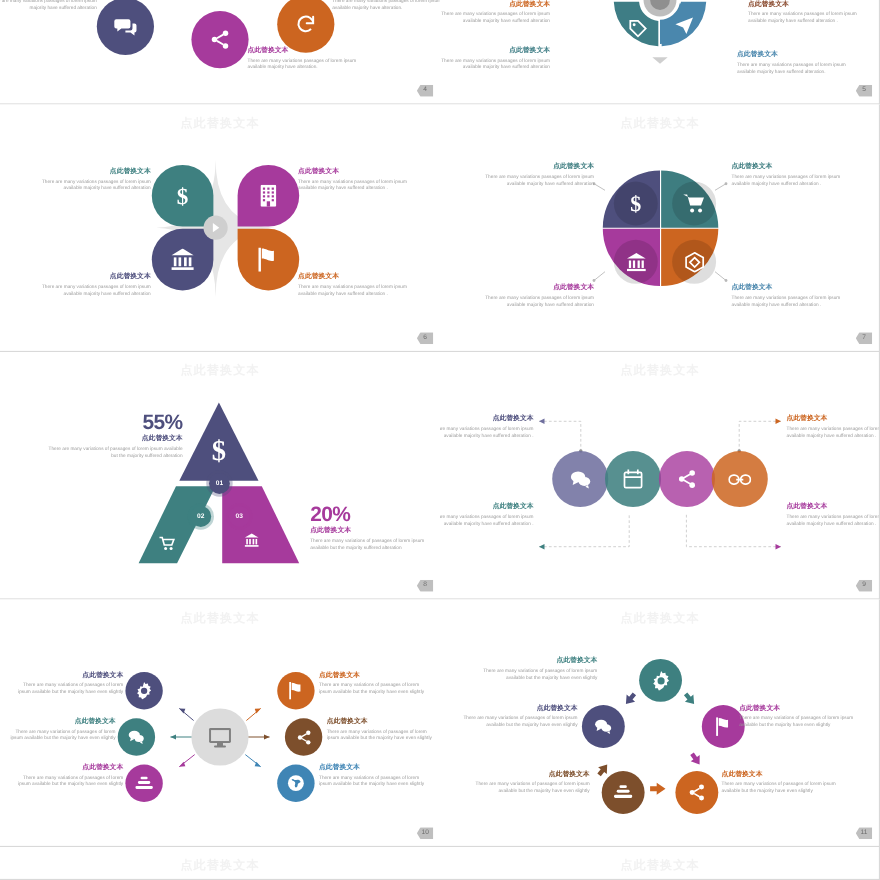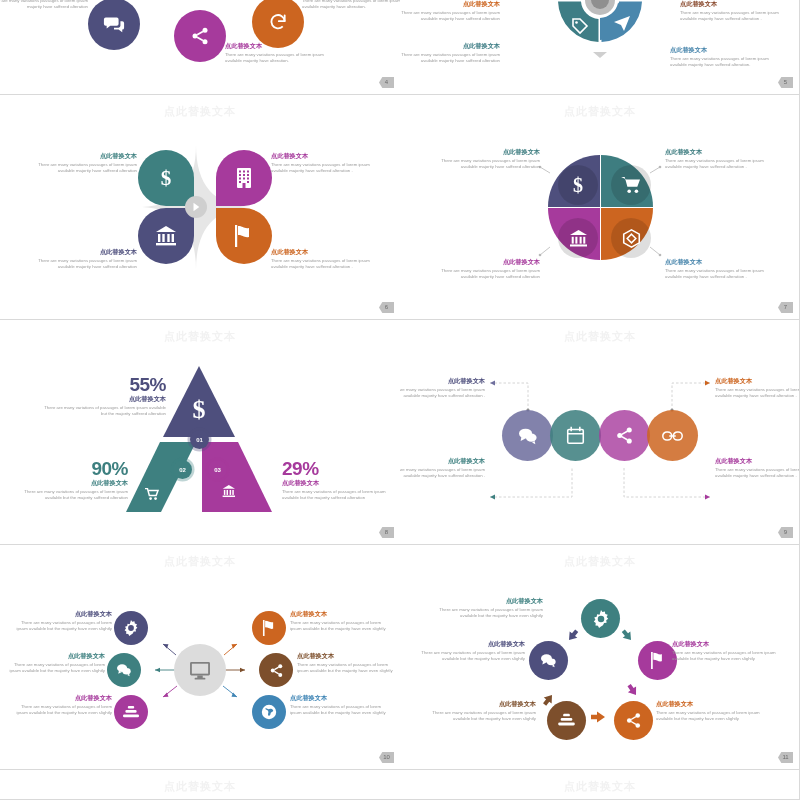--- a/index.html
+++ b/index.html
@@ -316,27 +316,22 @@
 
   <div class="numcirc" style="width:19px;height:19px;left:190px;top:110px;background:#4e4f7d;box-shadow:0 0 0 2.5px rgba(78,79,125,.33)">01</div>
   <div class="numcirc" style="width:19px;height:19px;left:173px;top:140px;background:#3e8080;box-shadow:0 0 0 2.5px rgba(62,128,128,.33)">02</div>
   <div class="numcirc" style="width:19px;height:19px;left:208px;top:140px;background:#a63a9c;box-shadow:0 0 0 2.5px rgba(166,58,156,.33)">03</div>
 
   <div class="tbox tright" style="left:38px;top:54px;width:128px;">
     <div class="pct" style="position:relative;color:#4e4f7d;display:block;">55%</div>
     <div class="hd" style="color:#4e4f7d;margin-top:-1px">点此替换文本</div>
     <div class="bd" style="margin-top:2px">There are many variations of passages of lorem ipsum available but the majority suffered alteration</div>
   </div>
-  <div class="tbox tright" style="left:8px;top:138px;width:120px;">
-    <div class="pct" style="position:relative;color:#3e8080;display:block;">90%</div>
-    <div class="hd" style="color:#3e8080;margin-top:-1px">点此替换文本</div>
-    <div class="bd" style="margin-top:2px">There are many variations of passages of lorem ipsum available but the majority suffered alteration</div>
-  </div>
   <div class="tbox tleft" style="left:282px;top:138px;width:118px;">
-    <div class="pct" style="position:relative;color:#a63a9c;display:block;">29%</div>
+    <div class="pct" style="position:relative;color:#a63a9c;display:block;">20%</div>
     <div class="hd" style="color:#a63a9c;margin-top:-1px">点此替换文本</div>
     <div class="bd" style="margin-top:2px">There are many variations of passages of lorem ipsum available but the majority suffered alteration</div>
   </div>
   <div class="pageno">8</div>
 </div>
 
 <div class="slide" style="top:320px;left:400px;">
   <div class="wm">点此替换文本</div>
 
   <svg width="400" height="225" style="position:absolute;left:0;top:0">

